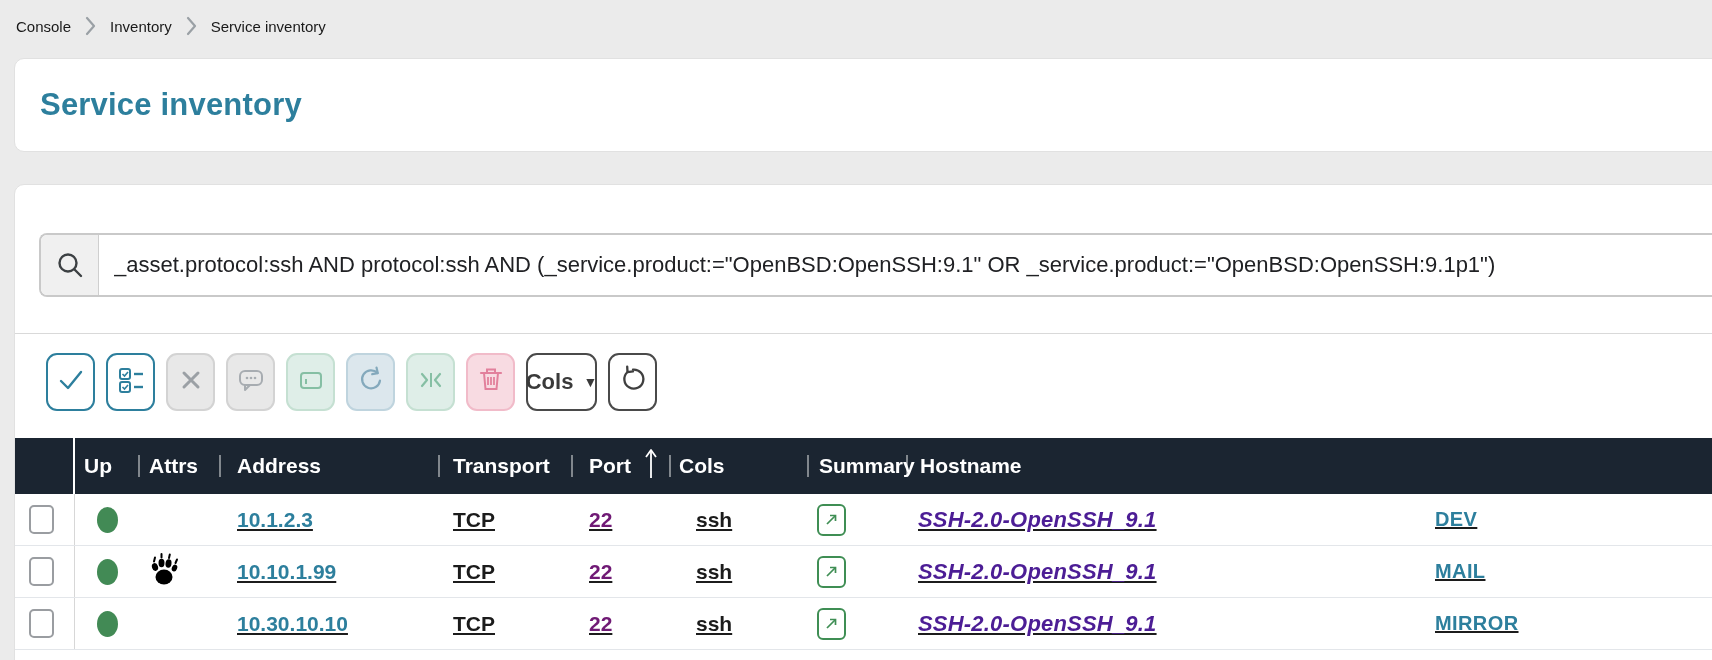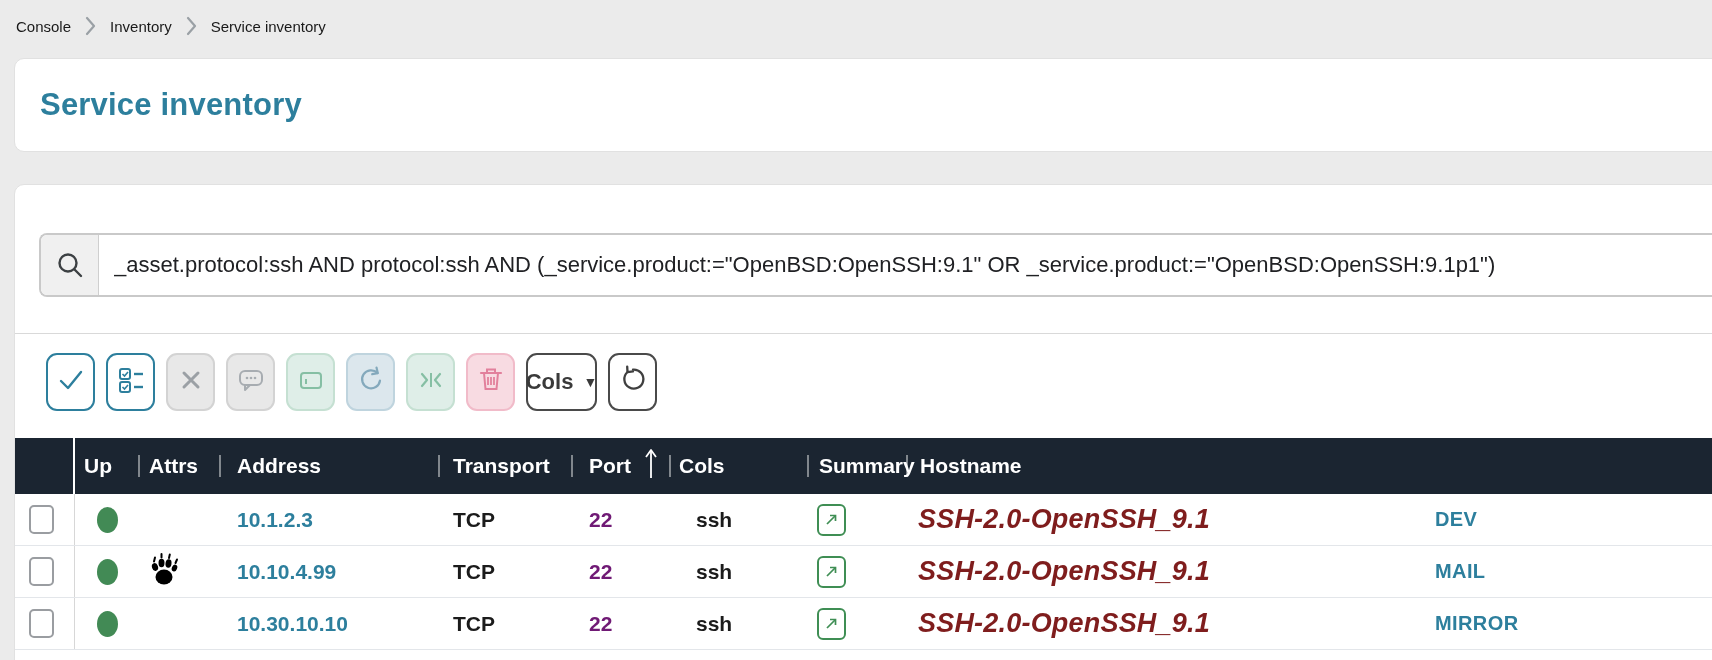--- a/index.html
+++ b/index.html
@@ -80,21 +80,21 @@
     background:#1b2531; color:#ffffff; font-weight:bold; font-size:21px;
   }
   .thead .cell { position:relative; height:100%; display:flex; align-items:center;text-align:right; }
   .thead .cell.sep::before {
     content:""; position:absolute; left:0; top:17px; width:2px; height:22px;
     background:rgba(255,255,255,.45);
   }
   .thead .c-sel { border-right:2px solid #ffffff; }
   .tbody { position:absolute; left:0; right:0; top:309px; }
   .trow { height:52px; border-bottom:1px solid #e3e6ea; background:#fff; }
-  .trow .cell { height:100%; display:flex; align-items:center; }
+  .trow .cell { height:100%; display:flex; align-items:center;text-decoration:underline; }
   .trow .c-sel { border-right:1px solid #d7d7d7; }
 
   
   .c-sel   { padding-left:14px; }
   .c-up    { padding-left:9px; }
   .c-attrs { padding-left:11px; }
   .c-addr  { padding-left:18px; }
   .c-trans { padding-left:15px; }
   .c-port  { padding-left:18px; }
   .c-proto { padding-left:27px; }
@@ -104,21 +104,21 @@
   .trow .c-up { padding-left:22px; }
 
   .rowcheck {
     width:25px; height:29px; background:#fff;
     border:2px solid #9a9da1; border-radius:5px; cursor:pointer;
   }
   .updot { width:21px; height:26px; border-radius:50%; background:#428a55; }
   .cell-b { font-weight:bold; font-size:21px; color:#1b1b1b; }
   .link-teal { font-weight:bold; font-size:21px; color:#2d7f9d; cursor:pointer; }
   .port-num { font-weight:bold; font-size:21px; color:#701a75; }
-  .summary-txt { font-weight:bold; font-style:italic; font-size:27px; color:#7f1d1d; letter-spacing:.2px; }
+  .summary-txt { font-weight:bold; font-style:italic; font-size:22px; color:#4c1d95; letter-spacing:.2px; }
   .host-link { font-weight:bold; font-size:20px; color:#2d7f9d; letter-spacing:.4px; cursor:pointer; }
   .vhost-box {
     width:29px; height:32px; border:2px solid #3f8e54; border-radius:6px;
     display:flex; align-items:center; justify-content:center; cursor:pointer; background:#fff;
   }
   .sorticon { margin-left:13px; }
 </style>
 </head>
 <body>
 
@@ -335,21 +335,21 @@
               <ellipse cx="19.5" cy="11.5" rx="3" ry="4.2" fill="#000" transform="rotate(8 19.5 11.5)"></ellipse>
               <ellipse cx="25.5" cy="16" rx="2.6" ry="3.6" fill="#000" transform="rotate(22 25.5 16)"></ellipse>
               <line x1="5" y1="9.5" x2="6" y2="5.5" stroke="#000" stroke-width="2" stroke-linecap="round"></line>
               <line x1="12.5" y1="5.5" x2="12.5" y2="2" stroke="#000" stroke-width="2" stroke-linecap="round"></line>
               <line x1="20" y1="6" x2="20.8" y2="2.5" stroke="#000" stroke-width="2" stroke-linecap="round"></line>
               <line x1="26.5" y1="11" x2="28" y2="7.5" stroke="#000" stroke-width="2" stroke-linecap="round"></line>
             </svg>
           </span>
         </div>
         <div class="cell c-addr">
-            <span class="link-teal">10.10.4.99</span>
+            <span class="link-teal">10.10.1.99</span>
           </div>
         <div class="cell c-trans">
             <span class="cell-b">TCP</span>
           </div>
         <div class="cell c-port">
             <span class="port-num">22</span>
           </div>
         <div class="cell c-proto">
             <span class="cell-b">ssh</span>
           </div>

